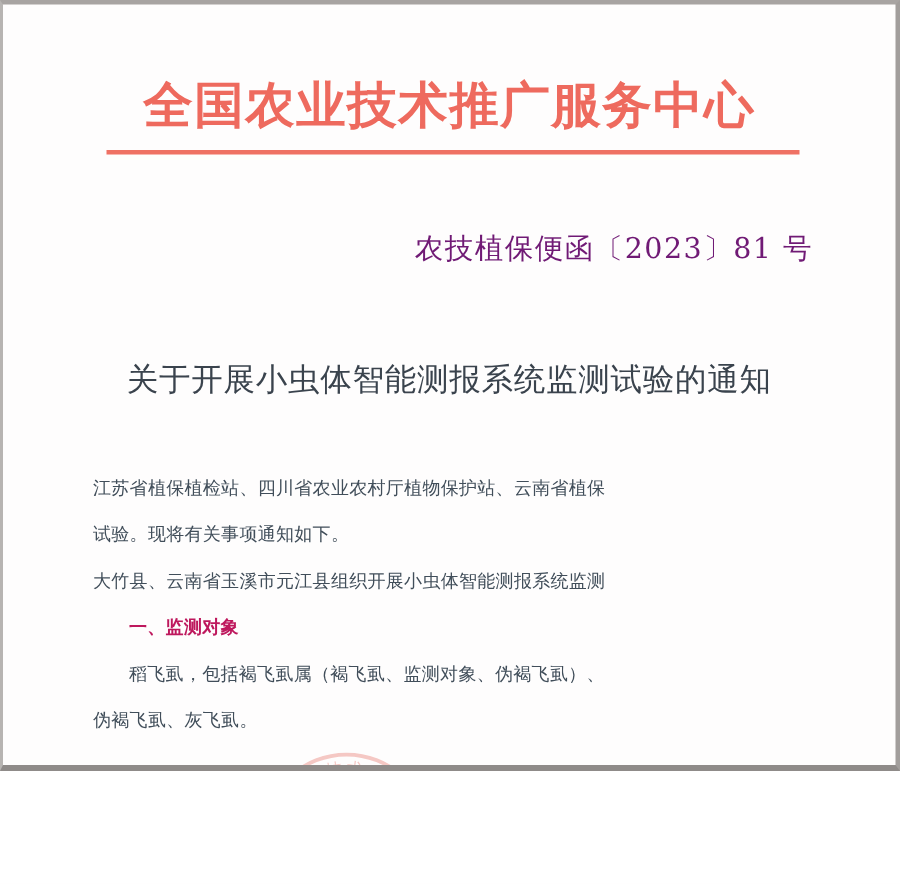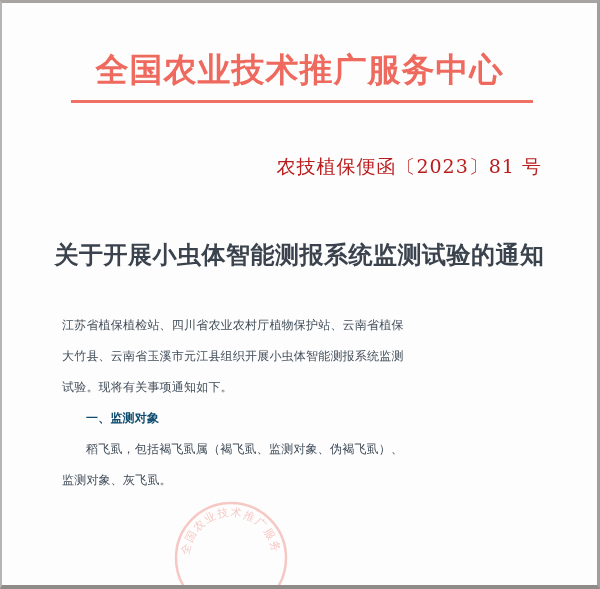--- a/index.html
+++ b/index.html
@@ -1,19 +1,19 @@
 <!DOCTYPE html>
 <html><head>
 <meta charset="utf-8">
 <style>
   html, body { margin: 0; padding: 0; background: #ffffff; }
   .scan {
     position: relative;
     width: 600px;
-    height: 589px;
+    height: 514px;
     box-sizing: border-box;
     background: #fefdfd;
     border-top: 3px solid #a8a4a2;
     border-left: 2px solid #b7b4b2;
     border-right: 3px solid #a29e9c;
     border-bottom: 4px solid #8f8b89;
     overflow: hidden;
     font-family: "DejaVu Serif", "Liberation Serif", serif;
   }
   .org-header {
@@ -31,29 +31,29 @@
     top: 97px; left: 69px;
     width: 462px; height: 3px;
     background: #ef7164;
   }
   .doc-number {
     position: absolute;
     top: 150px; right: 55px;
     font-size: 19px;
     line-height: 26px;
     letter-spacing: 1px;
-    color: #b91c1c;
+    color: #701a75;
     white-space: nowrap;
   }
   .doc-title {
     position: absolute;
     top: 236px; left: 0; right: 0;
     text-align: center;
-    font-size: 24px;
-    font-weight: bold;
+    font-size: 21px;
+    font-weight: normal;
     letter-spacing: 0.5px;
     color: #3a434d;
     white-space: nowrap;
   }
   .body-block {
     position: absolute;
     top: 307px; left: 60px;
     width: 488px;
     font-size: 12px;
     color: #414e5a;
@@ -61,21 +61,21 @@
   }
   .body-line {
     height: 31px;
     line-height: 31px;
     white-space: nowrap;
   }
   .indent { text-indent: 2em; }
   .heading {
     font-weight: bold;
     font-family: "DejaVu Sans", "Liberation Sans", sans-serif;
-    color: #0c4a6e;
+    color: #be185d;
   }
   .seal {
     position: absolute;
     left: 168px; top: 494px;
     width: 122px; height: 122px;
     pointer-events: none;
   }
 </style>
 </head>
 <body>
@@ -85,25 +85,25 @@
   <div class="org-header">全国农业技术推广服务中心</div>
 
   <div class="red-rule"></div>
 
   <div class="doc-number">农技植保便函〔2023〕81 号</div>
 
   <div class="doc-title">关于开展小虫体智能测报系统监测试验的通知</div>
 
   <div class="body-block">
     <div class="body-line">江苏省植保植检站、四川省农业农村厅植物保护站、云南省植保</div>
+    <div class="body-line">试验。现将有关事项通知如下。</div>
     <div class="body-line">大竹县、云南省玉溪市元江县组织开展小虫体智能测报系统监测</div>
-    <div class="body-line">试验。现将有关事项通知如下。</div>
     <div class="body-line indent heading">一、监测对象</div>
     <div class="body-line indent">稻飞虱，包括褐飞虱属（褐飞虱、监测对象、伪褐飞虱）、</div>
-    <div class="body-line">监测对象、灰飞虱。</div>
+    <div class="body-line">伪褐飞虱、灰飞虱。</div>
   </div>
 
   <svg class="seal" viewBox="0 0 122 122">
     <defs>
       <path id="sealArc" d="M 19,61 A 42,42 0 0 1 103,61" fill="none"></path>
     </defs>
     <circle cx="61" cy="61" r="55" fill="none" stroke="rgba(231,112,102,0.38)" stroke-width="2.5"></circle>
     <text font-size="11" fill="rgba(231,112,102,0.38)" letter-spacing="1.5" font-family="DejaVu Serif, serif">
       <textPath href="#sealArc" startOffset="2%">全国农业技术推广服务中心</textPath>
     </text>

